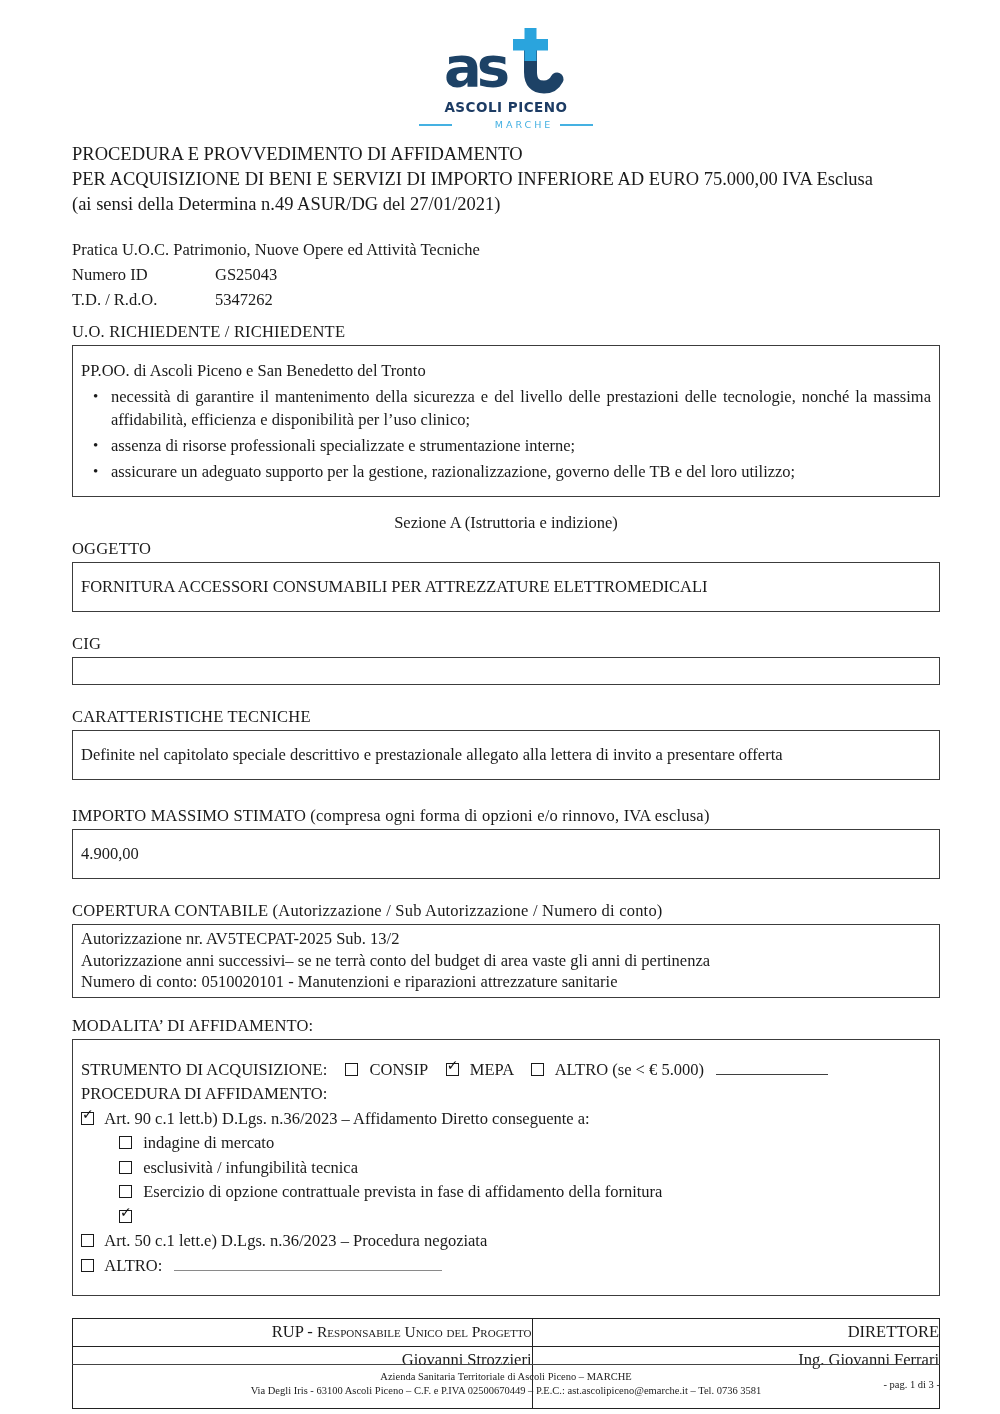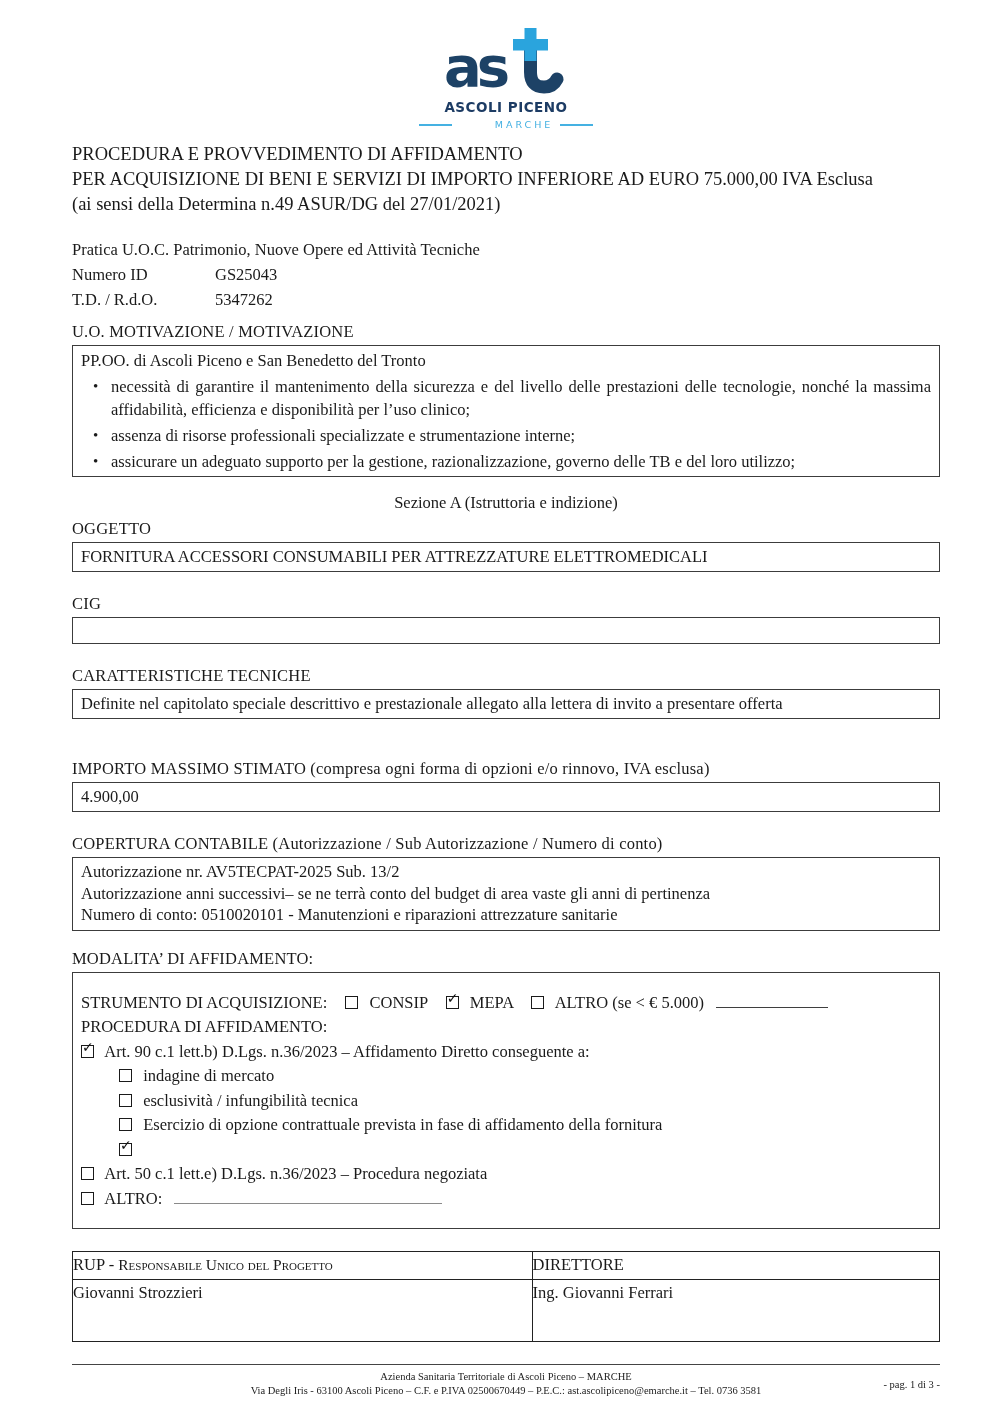--- a/index.html
+++ b/index.html
@@ -32,25 +32,25 @@
   
   .ref { margin-top:20px; font-size:16.5px; line-height:25px; }
   .ref-row { display:flex;gap:15px; }
   .ref-label { width:128px; flex:none; }
 
   
   .h { font-size:16.5px; margin-bottom:3px; letter-spacing:.2px; }
   .mt-uo { margin-top:10px; }
   .mt-cig { margin-top:22px; }
   .mt-car { margin-top:22px; }
-  .mt-imp { margin-top:40px; }
+  .mt-imp { margin-top:26px; }
   .mt-cop { margin-top:22px; }
   .mt-mod { margin-top:18px; }
   .box {
-    border:1px solid #3c3c3c; padding:3px 8px;
+    border:1px solid #3c3c3c; padding:13px 8px;
     font-size:16.5px; line-height:23px; background:#fff;
   }
   .box.single { line-height:22px;font-family:Liberation Serif, serif; }
   .box.empty { height:27px; }
   .sezione { text-align:center; margin-top:16px; margin-bottom:6px; font-size:16.5px; }
 
   
   .bullet-item { display:flex; margin-top:3px; text-align:justify; line-height:23px; }
   .bullet-dot { width:30px; padding-left:12px; flex:none; font-size:15px; }
   .bullet-text { flex:1; }
@@ -72,21 +72,21 @@
     font-family:"DejaVu Sans", sans-serif; color:#111;
   }
   .opt { margin-left:14px; white-space:nowrap; }
   .blank { display:inline-block; height:1.05em; vertical-align:baseline; }
   .blank.short { width:112px; margin-left:8px; border-bottom:1.6px solid #3f3f3f; }
   .blank.long  { width:268px; margin-left:8px; border-bottom:1.6px solid #8a8a8a; }
 
   
   .sig-table { width:100%; border-collapse:collapse; margin-top:22px; }
   .sig-table th, .sig-table td {
-    border:1.2px solid #222; text-align:left; font-weight:normal;
+    border:1.2px solid #222; text-align:right; font-weight:normal;
     font-size:16.5px; background:#fff;
   }
   .sig-table th { padding:3px 0 4px; }
   .sig-table th.rup-h .sc { font-variant:small-caps; font-size:15.5px; }
   .sig-table td { height:62px; vertical-align:top; padding-top:3px; }
   .col-rup { width:53%; }
 
   
   .footer {
     position:absolute; left:72px; right:60px; top:1364px;
@@ -131,21 +131,21 @@
       <div class="ref-row">
         <span class="ref-label">Numero ID</span>
         <span>GS25043</span>
       </div>
       <div class="ref-row">
         <span class="ref-label">T.D. / R.d.O.</span>
         <span>5347262</span>
       </div>
     </div>
 
-    <div class="h mt-uo">U.O. MOTIVAZIONE / MOTIVAZIONE</div>
+    <div class="h mt-uo">U.O. RICHIEDENTE / RICHIEDENTE</div>
     <div class="box">
       <div>PP.OO. di Ascoli Piceno e San Benedetto del Tronto</div>
       <div class="bullet-item">
         <span class="bullet-dot">•</span>
         <span class="bullet-text">necessità di garantire il mantenimento della sicurezza e del livello delle prestazioni delle tecnologie, nonché la massima affidabilità, efficienza e disponibilità per l’uso clinico;</span>
       </div>
       <div class="bullet-item">
         <span class="bullet-dot">•</span>
         <span class="bullet-text">assenza di risorse professionali specializzate e strumentazione interne;</span>
       </div>

